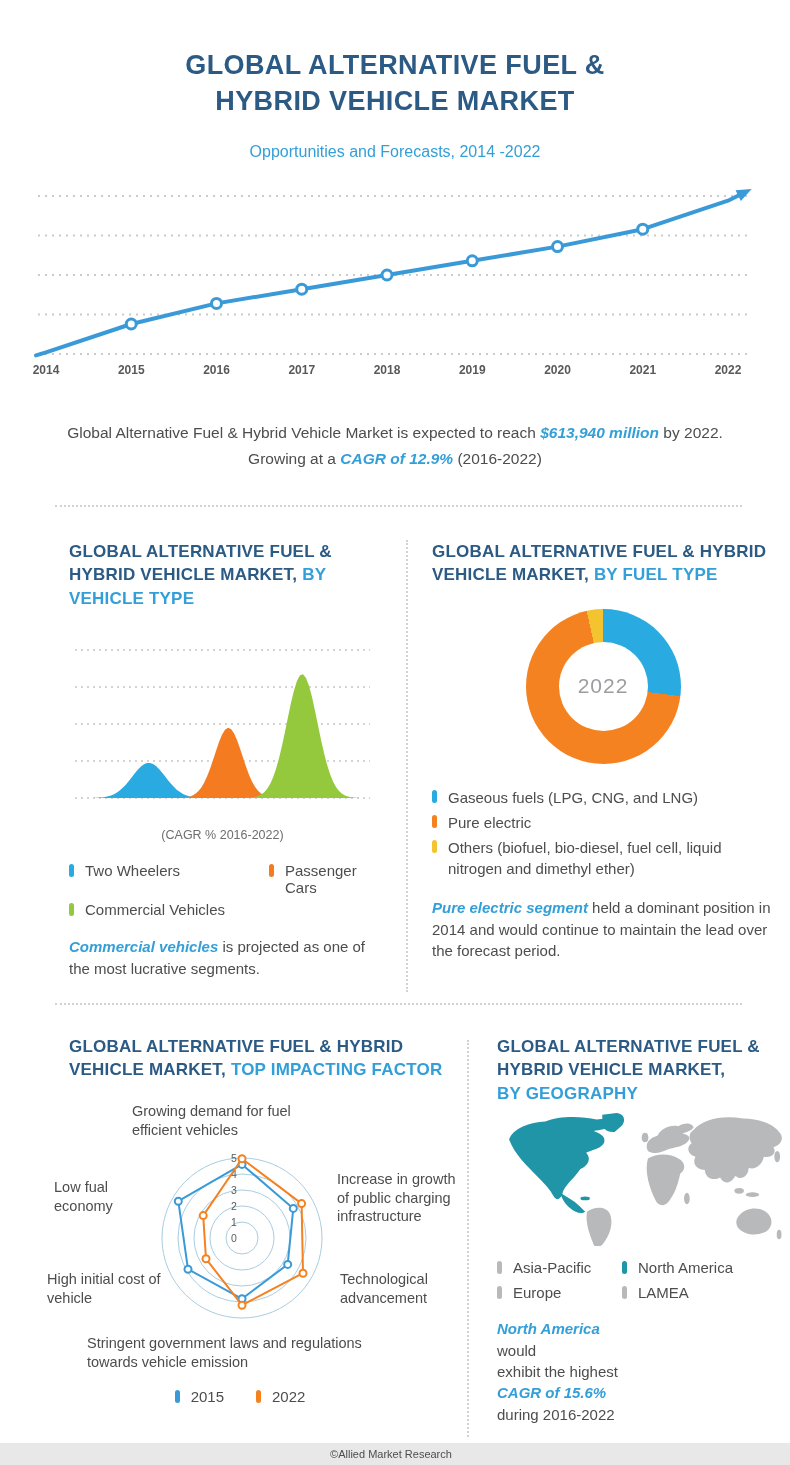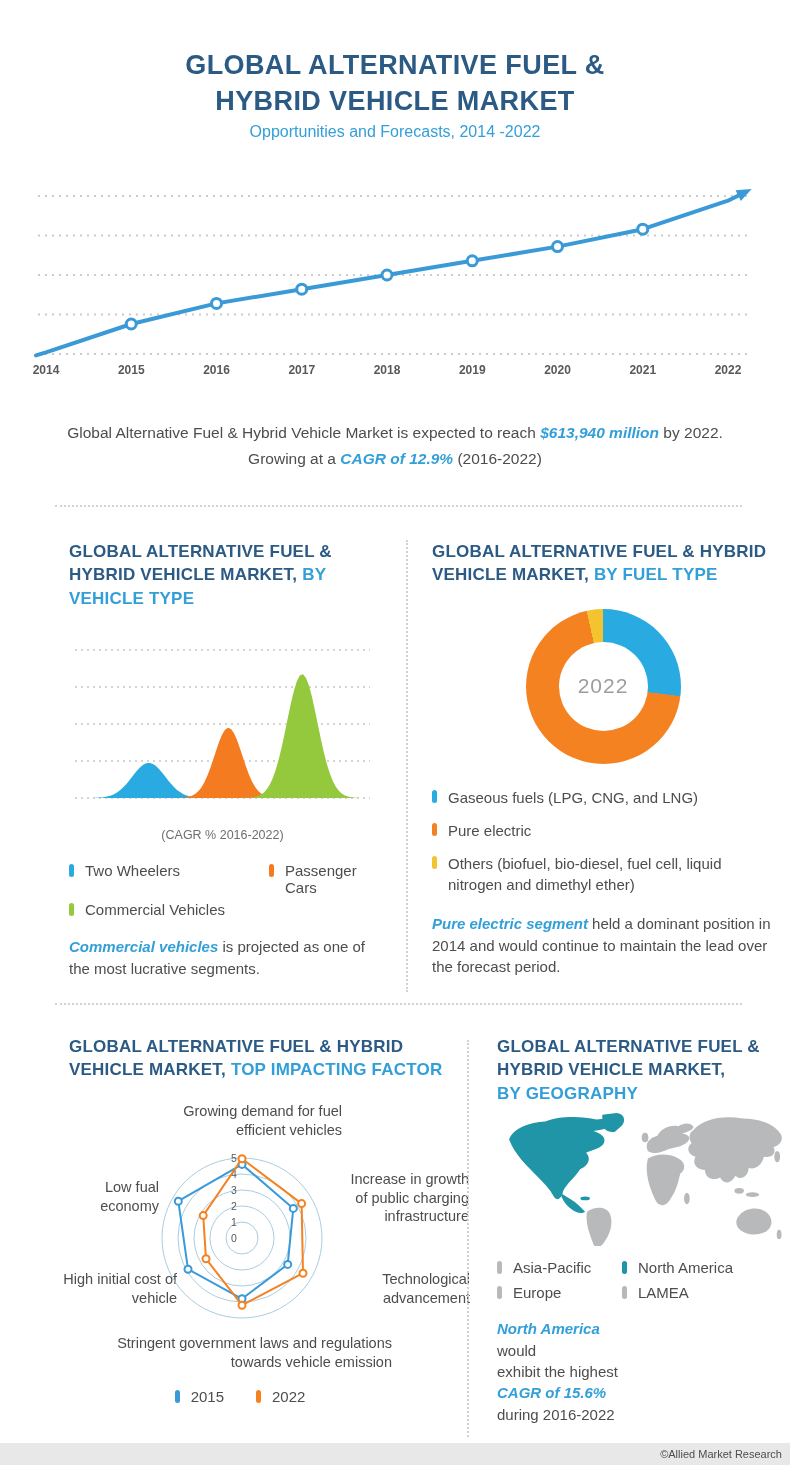--- a/index.html
+++ b/index.html
@@ -1,21 +1,21 @@
 <!DOCTYPE html>
 <html style="--dark: #2b5a84; --accent: #339fd8; --line: #3a9ad8; --teal: #2095a8; --mapgray: #b7b9bb; --text: #4d4d4f;"><head>
 <meta charset="utf-8">
 <style>
   *{margin:0;padding:0;box-sizing:border-box}
   html,body{width:790px}
   body{height:1465px;background:#fff;font-family:"Liberation Sans",sans-serif;color:var(--text,#4d4d4f);position:relative;overflow:hidden}
   
   .title-block{position:absolute;top:48px;left:0;width:790px;text-align:center}
   .main-title{font-size:27px;font-weight:bold;color:var(--dark);line-height:1.32;letter-spacing:.4px}
-  .subtitle{margin-top:4px;font-size:16px;color:var(--accent)}
+  .subtitle{margin-top:24px;font-size:16px;color:var(--accent)}
   
   .trend-wrap{position:absolute;top:182px;left:0;width:790px;height:205px}
   .grid{stroke:#cbcbcb;stroke-width:2;stroke-dasharray:2 5;fill:none}
   .trendline{stroke:var(--line);stroke-width:4;fill:none;stroke-linecap:round;stroke-linejoin:round}
   .yr{font-size:12px;font-weight:bold;fill:#58595b}
   
   .summary{position:absolute;top:420px;left:40px;width:710px;text-align:center;font-size:15.5px;line-height:1.7;color:#4d4d4f}
   .hl{color:var(--accent);font-weight:bold;font-style:italic}
   .hdiv{position:absolute;left:55px;right:48px;border-top:2px dotted #d2d2d2;height:0}
   
@@ -29,38 +29,38 @@
   .bells-wrap{width:295px;margin:20px 0 0 6px}
   .caption{width:295px;margin-left:6px;text-align:center;font-size:12.5px;color:#6d6e71;margin-top:2px}
   .legend-grid{display:grid;grid-template-columns:200px auto;row-gap:5px;margin-top:20px;font-size:15px}
   .legend-item{display:flex;align-items:flex-start}
   .lmark{width:5px;height:13px;border-radius:2.5px;margin:2px 11px 0 0;flex:none}
   .note{margin-top:18px;font-size:15px;line-height:1.45;color:#4d4d4f}
   
   .donut-wrap{width:155px;height:155px;margin:22px auto 0;position:relative}
   .donut{width:155px;height:155px;border-radius:50%}
   .donut-hole{position:absolute;inset:33px;background:#fff;border-radius:50%;display:flex;align-items:center;justify-content:center;font-size:21px;color:#9b9da0;letter-spacing:1px}
-  .fuel-legend{margin-top:24px;display:flex;flex-direction:column;gap:13px;font-size:15px}
+  .fuel-legend{margin-top:24px;display:flex;flex-direction:column;gap:5px;font-size:15px}
   .fuel-legend .legend-item div{max-width:300px;line-height:1.35}
   
   .col-impact{width:455px;position:relative}
   .col-geo{width:335px;padding:7px 10px 0 30px;position:relative}
-  .radar-label{position:absolute;font-size:14.5px;line-height:1.28;color:#4d4d4f;text-align:right}
+  .radar-label{position:absolute;font-size:14.5px;line-height:1.28;color:#4d4d4f;text-align:left}
   .rtick{font-size:10.5px;fill:#58595b}
   .ring{fill:none;stroke:#a9cde0;stroke-width:1}
   .radar-legend{position:absolute;top:360px;left:108px;width:240px;display:flex;justify-content:center;gap:32px;font-size:15px}
   
   .m-teal{fill:var(--teal)}
   .m-gray{fill:var(--mapgray)}
   .map-wrap{margin-top:6px;width:298px;height:135px}
   .geo-legend{display:grid;grid-template-columns:125px auto;row-gap:8px;margin-top:13px;font-size:15px}
   .geo-note{margin-top:17px;font-size:15px;line-height:1.42;width:210px}
   .geo-note span{display:block}
   
-  .footer{position:absolute;left:0;top:1443px;width:790px;height:22px;background:#e8e8e8;font-size:11px;color:#4d4d4f;text-align:right;line-height:22px;padding-right:8px}
+  .footer{position:absolute;left:0;top:1443px;width:790px;height:22px;background:#e8e8e8;font-size:11px;color:#4d4d4f;text-align:center;line-height:22px;padding-right:8px}
 </style>
 </head>
 <body>
 
 <div class="title-block">
   <div class="main-title">
     <span>GLOBAL ALTERNATIVE FUEL &amp;</span><br>
     <span>HYBRID VEHICLE MARKET</span>
   </div>
   <div class="subtitle">Opportunities and Forecasts, 2014 -2022</div>

